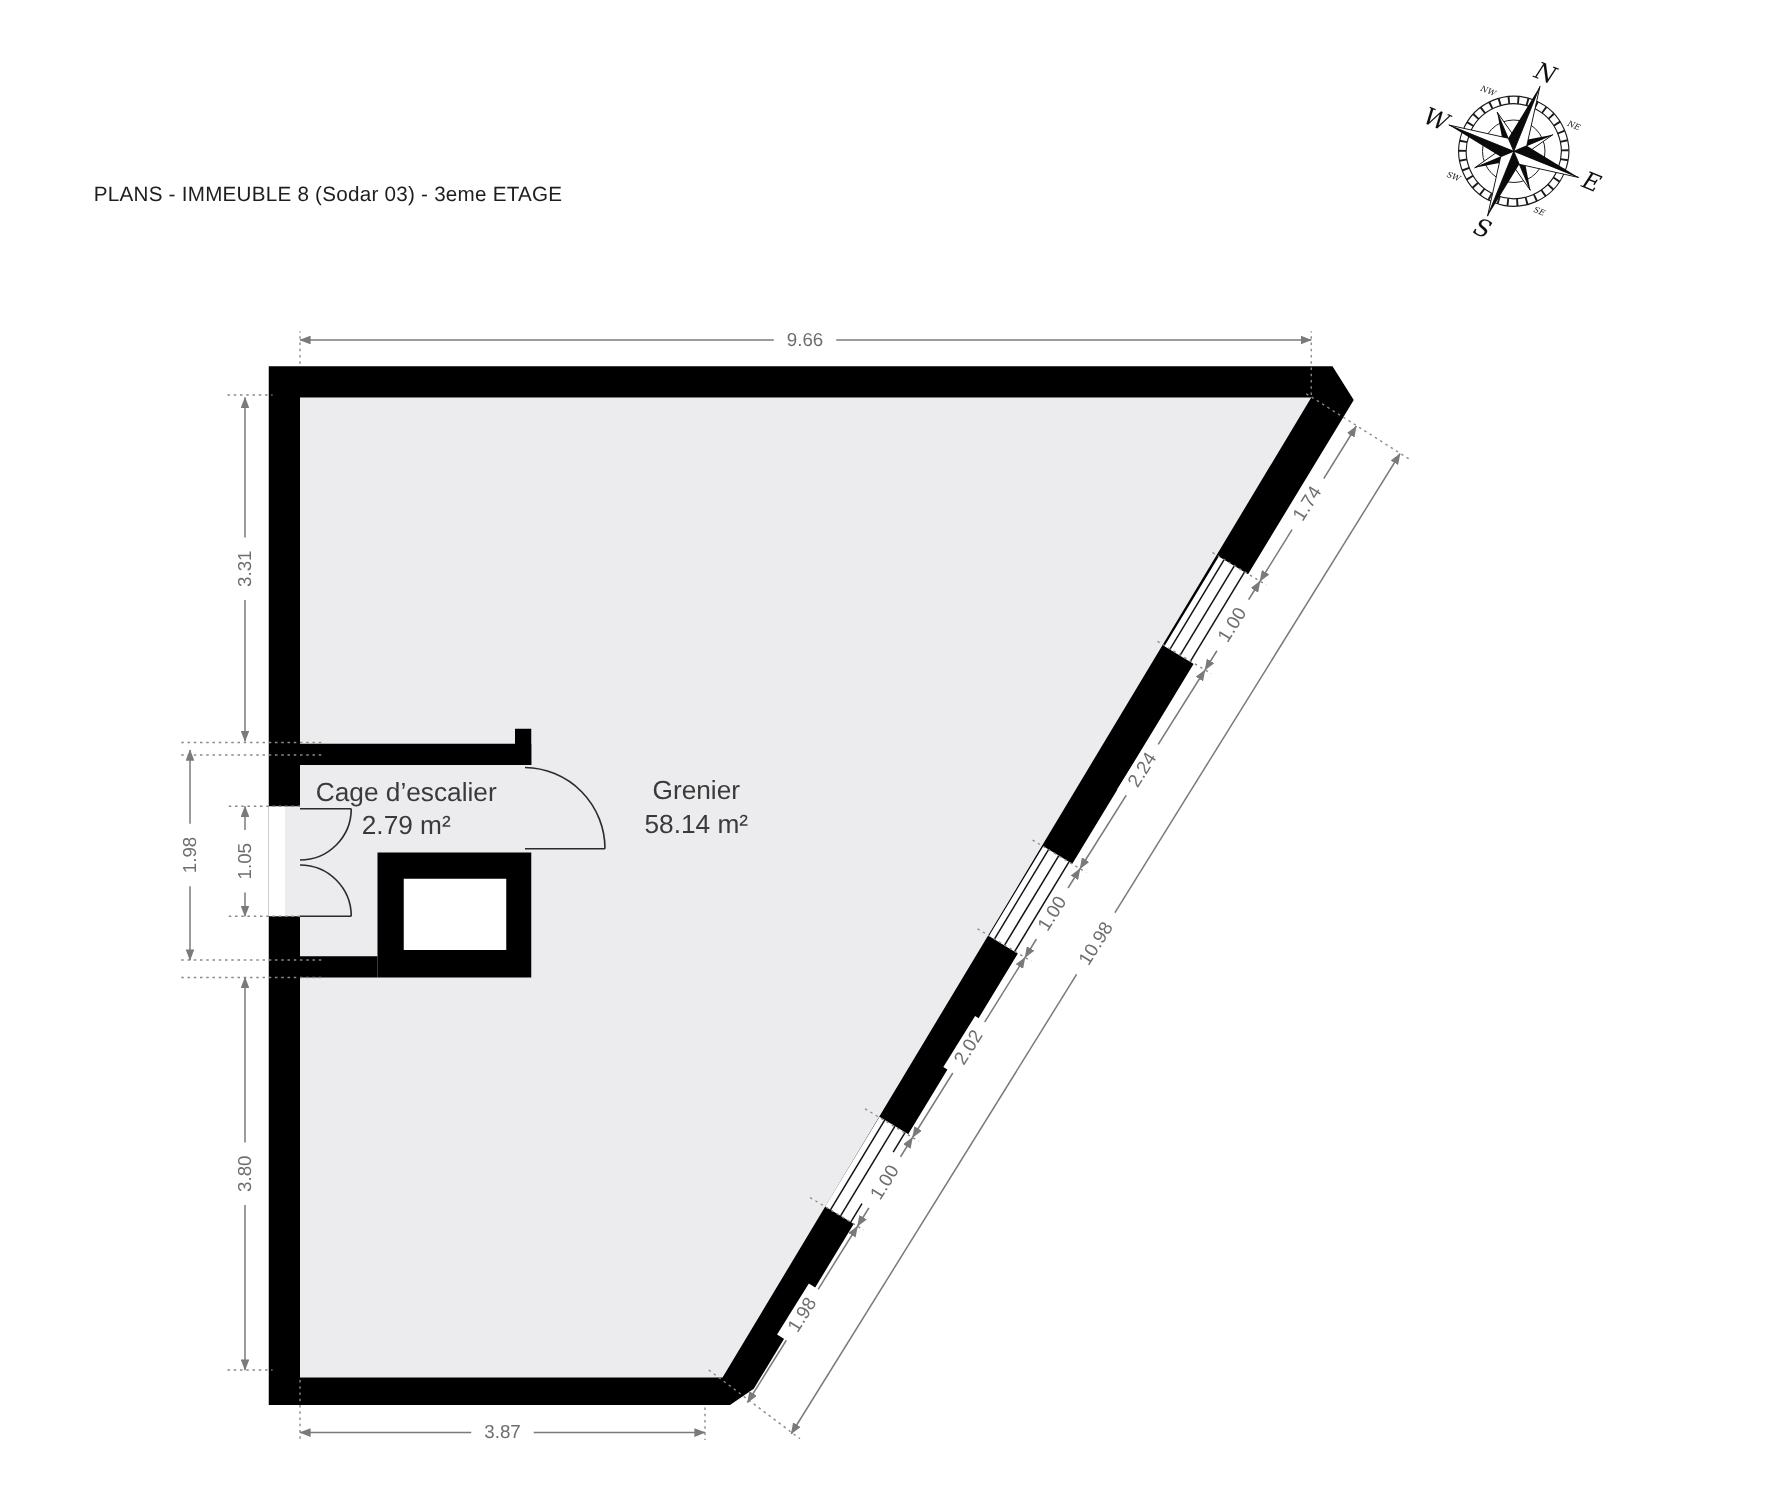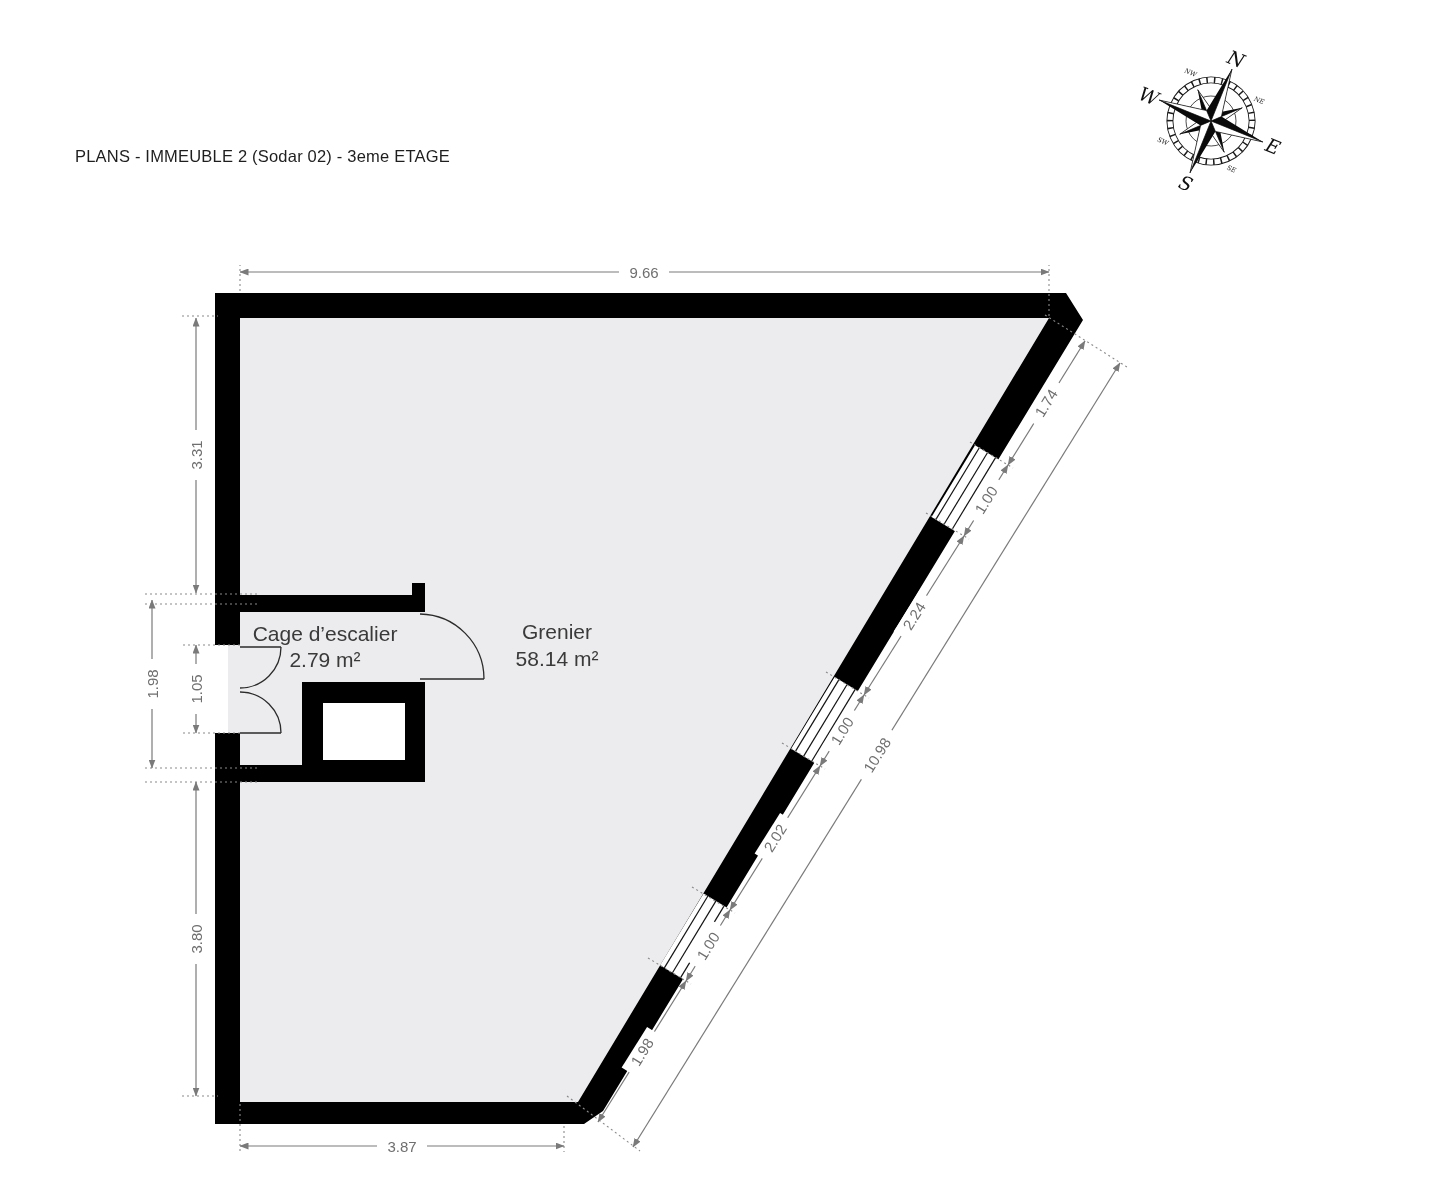--- a/index.html
+++ b/index.html
@@ -18,21 +18,21 @@
   .extline{stroke:#8a8a8a;stroke-width:1.1;stroke-dasharray:2 3;fill:none;}
   .doorarc{stroke:#2b2b2b;stroke-width:1.3;fill:none;}
   .winline{stroke:#141414;stroke-width:1.2;}
   .lblbg{fill:#ffffff;}
 </style>
 </head>
 <body>
 
 <div class="page">
 
-  <div class="plan-title">PLANS - IMMEUBLE 2 (Sodar 02) - 3eme ETAGE</div>
+  <div class="plan-title">PLANS - IMMEUBLE 8 (Sodar 03) - 3eme ETAGE</div>
 
   <svg width="1432" height="1200" viewBox="0 0 1432 1200" xmlns="http://www.w3.org/2000/svg">
     <defs>
       <marker id="arw" markerWidth="9" markerHeight="7" refX="8.5" refY="3.5" orient="auto-start-reverse" markerUnits="userSpaceOnUse">
         <path d="M0,0 L9,3.5 L0,7 Z" fill="#7a7a7a"></path>
       </marker>
     </defs>
 
     <polygon points="240,318 1049,318 578,1102 240,1102" fill="#ececee"></polygon>
 

